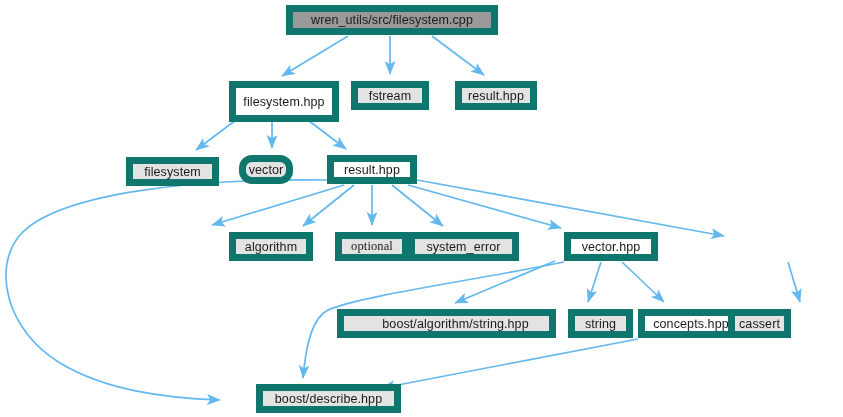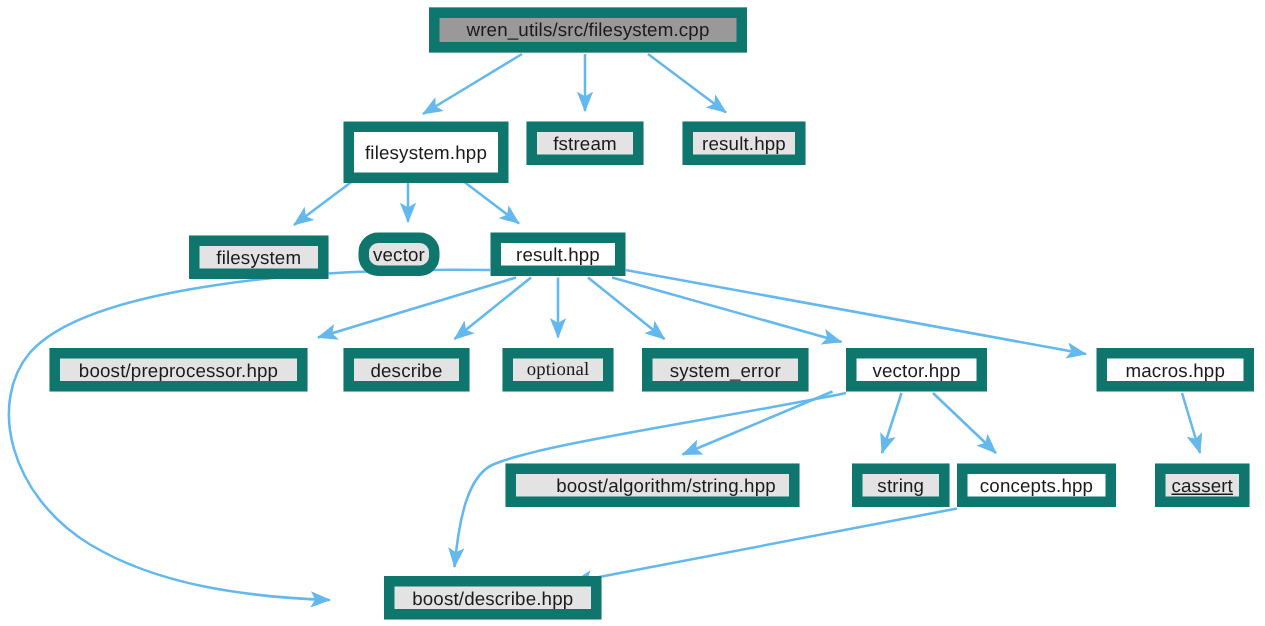--- a/index.html
+++ b/index.html
@@ -81,25 +81,23 @@
     </g>
   </svg>
 
   <div class="gnode fill-root" style="left:286px; top:5px;   width:212px; height:30px;">wren_utils/src/filesystem.cpp</div>
   <div class="gnode fill-white" style="left:229px; top:81px;  width:110px; height:41px;">filesystem.hpp</div>
   <div class="gnode fill-grey" style="left:351px; top:81px;  width:78px;  height:29px;">fstream</div>
   <div class="gnode fill-grey" style="left:455px; top:81px;  width:82px;  height:29px;">result.hpp</div>
   <div class="gnode fill-grey" style="left:126px; top:157px; width:93px;  height:29px;">filesystem</div>
   <div class="gnode fill-grey" style="left:239px; top:155px; width:54px;  height:29px;border-radius:13px;">vector</div>
   <div class="gnode fill-white" style="left:327px; top:155px; width:90px;  height:29px;">result.hpp</div>
-  <div class="gnode fill-grey" style="left:33px;  top:232px; width:172px; height:29px;">boost/preprocessor.hpp</div>
-  <div class="gnode fill-grey" style="left:229px; top:232px; width:84px;  height:29px;">describe</div>
+  <div class="gnode fill-grey" style="left:229px; top:232px; width:84px;  height:29px;">algorithm</div>
   <div class="gnode fill-grey" style="left:335px; top:232px; width:74px;  height:29px;font-family:Liberation Serif, serif;">optional</div>
-  <div class="gnode fill-grey" style="left:428px; top:232px; width:111px; height:29px;">system_error</div>
+  <div class="gnode fill-grey" style="left:408px; top:232px; width:111px; height:29px;">system_error</div>
   <div class="gnode fill-white" style="left:564px; top:232px; width:94px;  height:29px;">vector.hpp</div>
-  <div class="gnode fill-white" style="left:731px; top:232px; width:105px; height:29px;">macros.hpp</div>
-  <div class="gnode fill-grey" style="left:337px; top:309px; width:196px; height:29px;padding-left:18px;">boost/algorithm/string.hpp</div>
+  <div class="gnode fill-grey" style="left:337px; top:309px; width:219px; height:29px;padding-left:18px;">boost/algorithm/string.hpp</div>
   <div class="gnode fill-grey" style="left:552px; top:309px; width:65px;  height:29px;margin-left:16px;">string</div>
   <div class="gnode fill-white" style="left:638px; top:309px; width:106px; height:29px;">concepts.hpp</div>
-  <div class="gnode fill-grey" style="left:770px; top:309px; width:63px;  height:29px;text-decoration:underline;">cassert</div>
+  <div class="gnode fill-grey" style="left:728px; top:309px; width:63px;  height:29px;">cassert</div>
   <div class="gnode fill-grey" style="left:228px; top:384px; width:145px; height:29px;margin-left:28px;">boost/describe.hpp</div>
 
 </div>
 
 </body></html>

